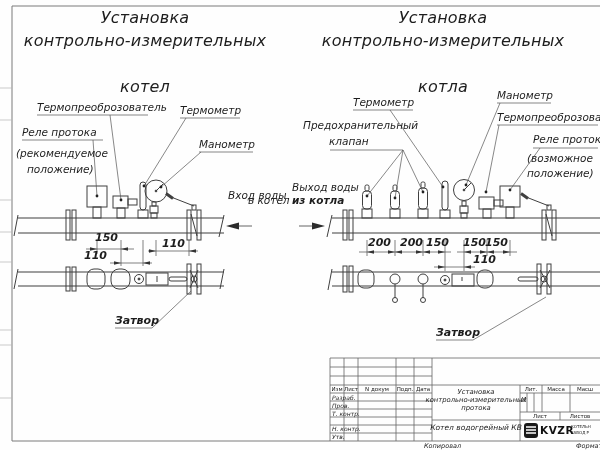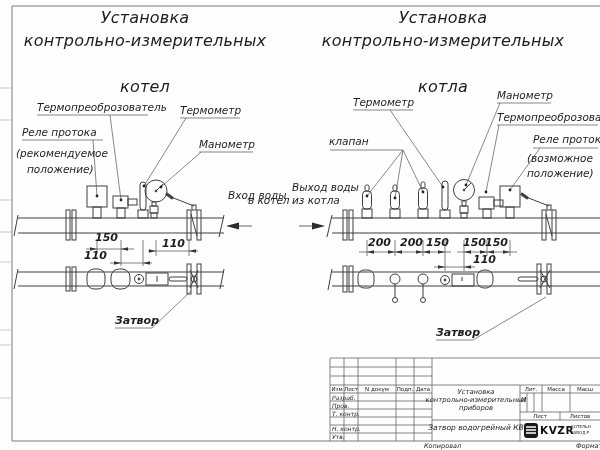--- a/index.html
+++ b/index.html
@@ -256,48 +256,49 @@
   <div class="t lbl" style="left:228px;top:182px;margin-top:8px;">Вход воды</div>
   <div class="t lbl" style="left:228px;top:195px;margin-left:20px;">в котел</div>
   <div class="t dim" style="left:115px;top:315px;">Затвор</div>
   <div class="t dim" style="left:95px;top:232px;">150</div>
   <div class="t dim" style="left:162px;top:238px;">110</div>
   <div class="t dim" style="left:84px;top:250px;">110</div>
 
   <div class="t lbl" style="left:353px;top:97px;">Термометр</div>
   <div class="t lbl" style="left:497px;top:90px;">Манометр</div>
   <div class="t lbl" style="left:497px;top:112px;">Термопреоброзователь</div>
+  <div class="t lbl" style="left:303px;top:120px;">Предохранительный</div>
   <div class="t lbl" style="left:329px;top:136px;">клапан</div>
   <div class="t lbl" style="left:533px;top:134px;">Реле протока</div>
   <div class="t lbl" style="left:527px;top:153px;">(возможное</div>
   <div class="t lbl" style="left:527px;top:168px;">положение)</div>
   <div class="t lbl" style="left:292px;top:182px;">Выход воды</div>
-  <div class="t lbl" style="left:292px;top:195px;">из котла</div>
+  <div class="t lbl" style="left:292px;top:195px;font-weight:bold;">из котла</div>
   <div class="t dim" style="left:436px;top:327px;">Затвор</div>
   <div class="t dim" style="left:368px;top:237px;">200</div>
   <div class="t dim" style="left:400px;top:237px;">200</div>
   <div class="t dim" style="left:426px;top:237px;">150</div>
   <div class="t dim" style="left:463px;top:237px;">150</div>
   <div class="t dim" style="left:485px;top:237px;">150</div>
   <div class="t dim" style="left:473px;top:254px;">110</div>
 
   <div class="t c tb" style="left:337px;top:386.5px;font-style:normal;">Изм</div>
   <div class="t c tb" style="left:351px;top:386.5px;font-style:normal;">Лист</div>
   <div class="t c tb" style="left:377px;top:386.5px;font-style:normal;">N докум</div>
   <div class="t c tb" style="left:405px;top:386.5px;font-style:normal;">Подп.</div>
   <div class="t c tb" style="left:423px;top:386.5px;font-style:normal;">Дата</div>
   <div class="t tb6" style="left:332px;top:394.5px;">Разраб.</div>
   <div class="t tb6" style="left:332px;top:402.5px;">Пров.</div>
   <div class="t tb6" style="left:332px;top:410.5px;">Т. контр.</div>
   <div class="t tb6" style="left:332px;top:425.5px;">Н. контр.</div>
   <div class="t tb6" style="left:332px;top:434px;">Утв.</div>
   <div class="t c tb7" style="left:476px;top:389px;">Установка</div>
   <div class="t c tb7" style="left:476px;top:397px;">контрольно-измерительных</div>
-  <div class="t c tb7" style="left:476px;top:405px;">приборов</div>
-  <div class="t c" style="left:476px;top:424px;font-size:7.5px;">Затвор водогрейный КВ</div>
+  <div class="t c tb7" style="left:476px;top:405px;">протока</div>
+  <div class="t c" style="left:476px;top:424px;font-size:7.5px;">Котел водогрейный КВ</div>
   <div class="t c tb" style="left:531px;top:386.5px;font-style:normal;">Лит.</div>
   <div class="t c tb" style="left:556px;top:386.5px;font-style:normal;">Масса</div>
   <div class="t c tb" style="left:585px;top:386.5px;font-style:normal;">Масш</div>
   <div class="t c" style="left:523.5px;top:397px;font-size:7px;">И</div>
   <div class="t c tb" style="left:540px;top:413.5px;font-style:normal;">Лист</div>
   <div class="t c tb" style="left:580px;top:413.5px;font-style:normal;">Листов</div>
   <div class="t logo" style="left:540px;top:425px;">KVZR</div>
   <div class="t logosub" style="left:571px;top:425px;">КОТЕЛЬН</div>
   <div class="t logosub" style="left:571px;top:431px;">ЗАВОД Р</div>
   <div class="t" style="left:424px;top:443px;font-size:6.5px;">Копировал</div>

